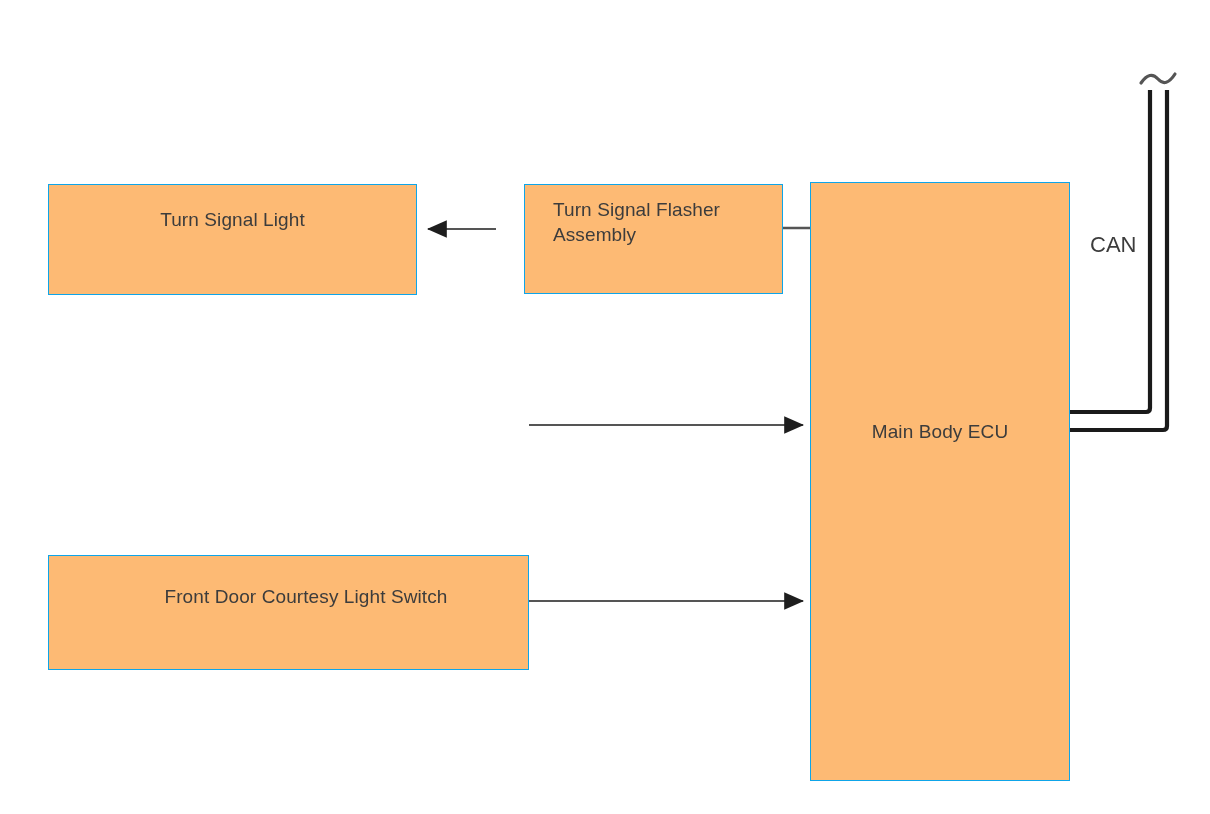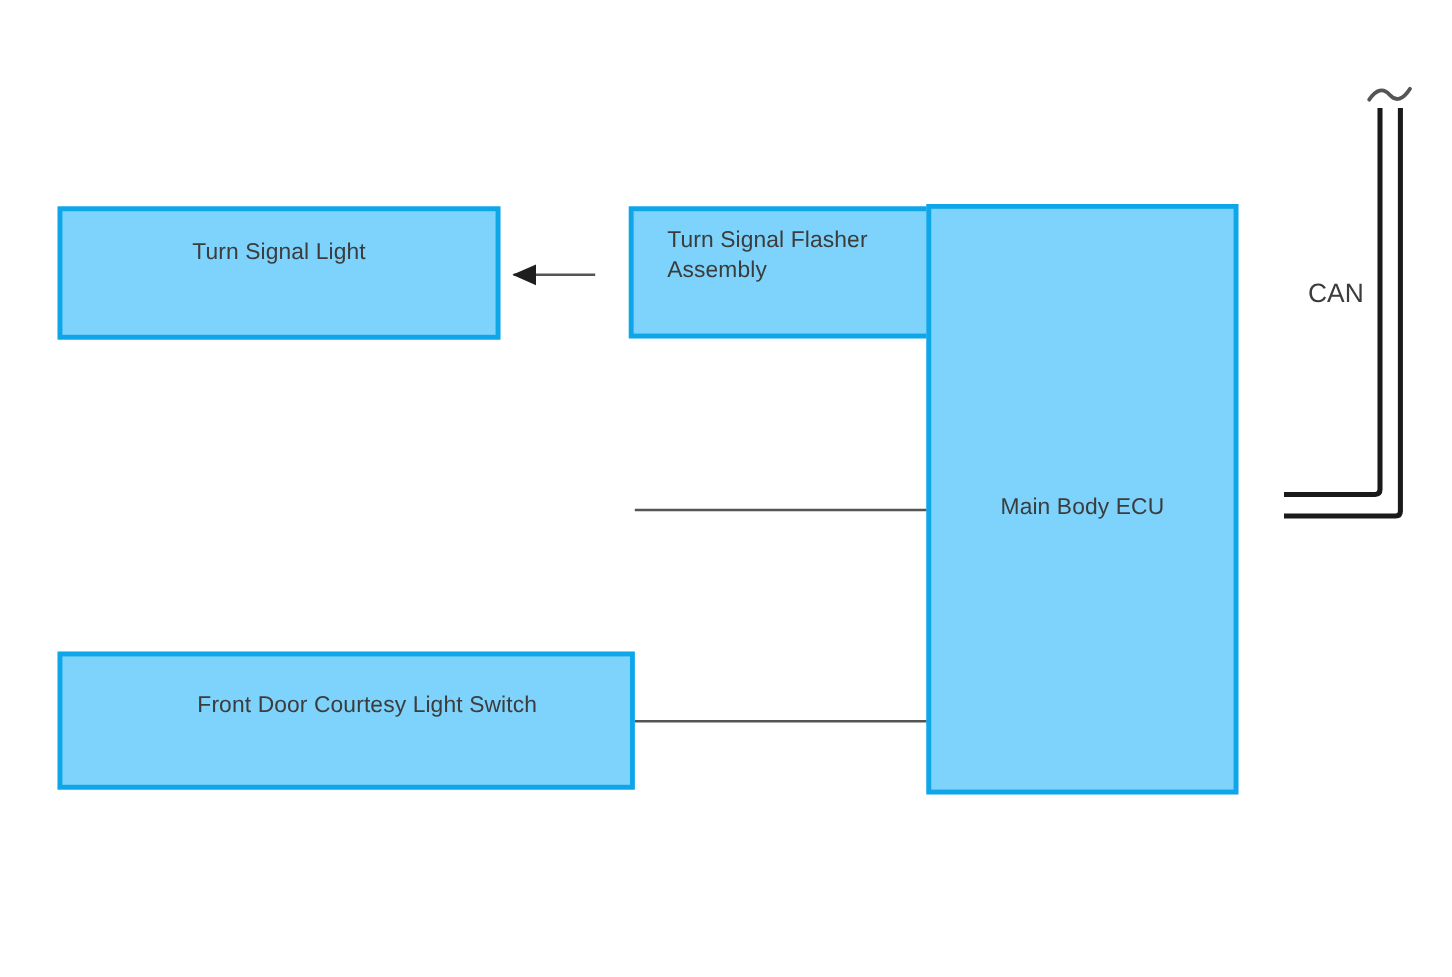--- a/index.html
+++ b/index.html
@@ -13,27 +13,28 @@
   #canvas {
     position: relative;
     width: 1210px;
     height: 814px;
     background: #ffffff;
     overflow: hidden;
   }
   .node {
     position: absolute;
     box-sizing: border-box;
-    border: 4px solid #0ea5e9;
-    background: #7dd3fc;
+    border: 1px solid #0ea5e9;
+    background: #fdba74;
     color: #3c3c3c;
     font-size: 19px;
     line-height: 25px;
     letter-spacing: 0.1px;
     z-index: 3;
+    margin-top: 12px;
   }
   .node .label {
     position: absolute;
     display: block;
     white-space: pre-line;
   }
   
   #node-turn-signal-light .label {
     left: 0;
     right: 0;
@@ -136,21 +137,21 @@
   <div class="node" id="node-turn-signal-flasher" style="left:524px; top:172px; width:259px; height:110px;">
     <span class="label">Turn Signal Flasher
 Assembly</span>
   </div>
 
 
   <div class="node" id="node-front-door-courtesy-light-switch" style="left:48px; top:543px; width:481px; height:115px;">
     <span class="label">Front Door Courtesy Light Switch</span>
   </div>
 
-  <div class="node" id="node-main-body-ecu" style="left:772px; top:170px; width:260px; height:492px;">
+  <div class="node" id="node-main-body-ecu" style="left:810px; top:170px; width:260px; height:599px;">
     <span class="label">Main Body ECU</span>
   </div>
 
   <div class="can-label" style="left:1090px; top:234px;">CAN</div>
 
   <svg class="bus" viewBox="0 0 1210 814" xmlns="http://www.w3.org/2000/svg">
 
     <path d="M 1070 412 L 1146 412 Q 1150 412 1150 408 L 1150 90" fill="none" stroke="#1a1a1a" stroke-width="4.2" stroke-linecap="butt"></path>
 
     <path d="M 1070 421 L 1154 421 Q 1158 421 1158 417 L 1158 90" fill="none" stroke="#ffffff" stroke-width="5" stroke-linecap="butt"></path>

